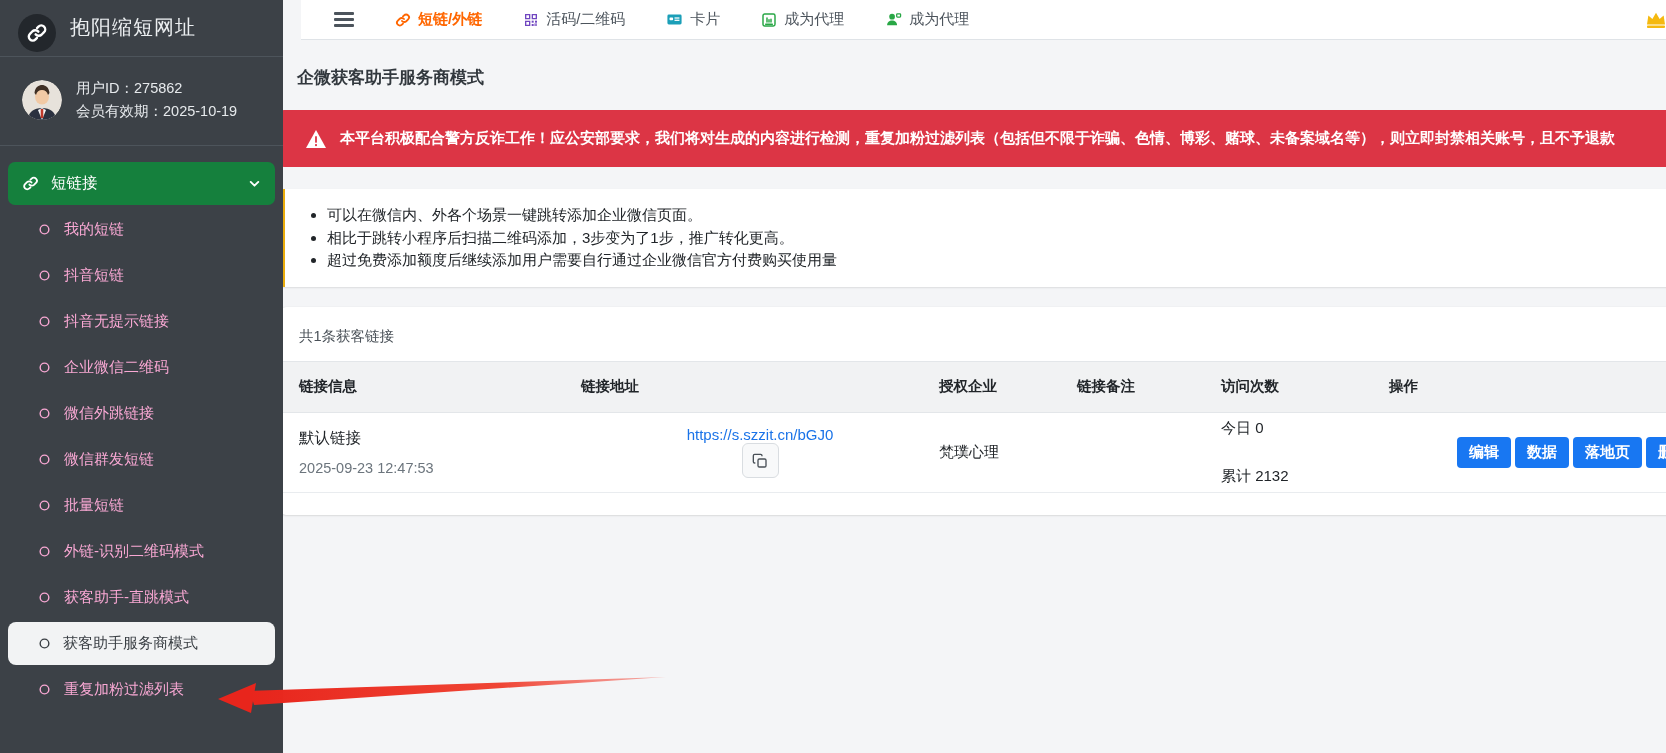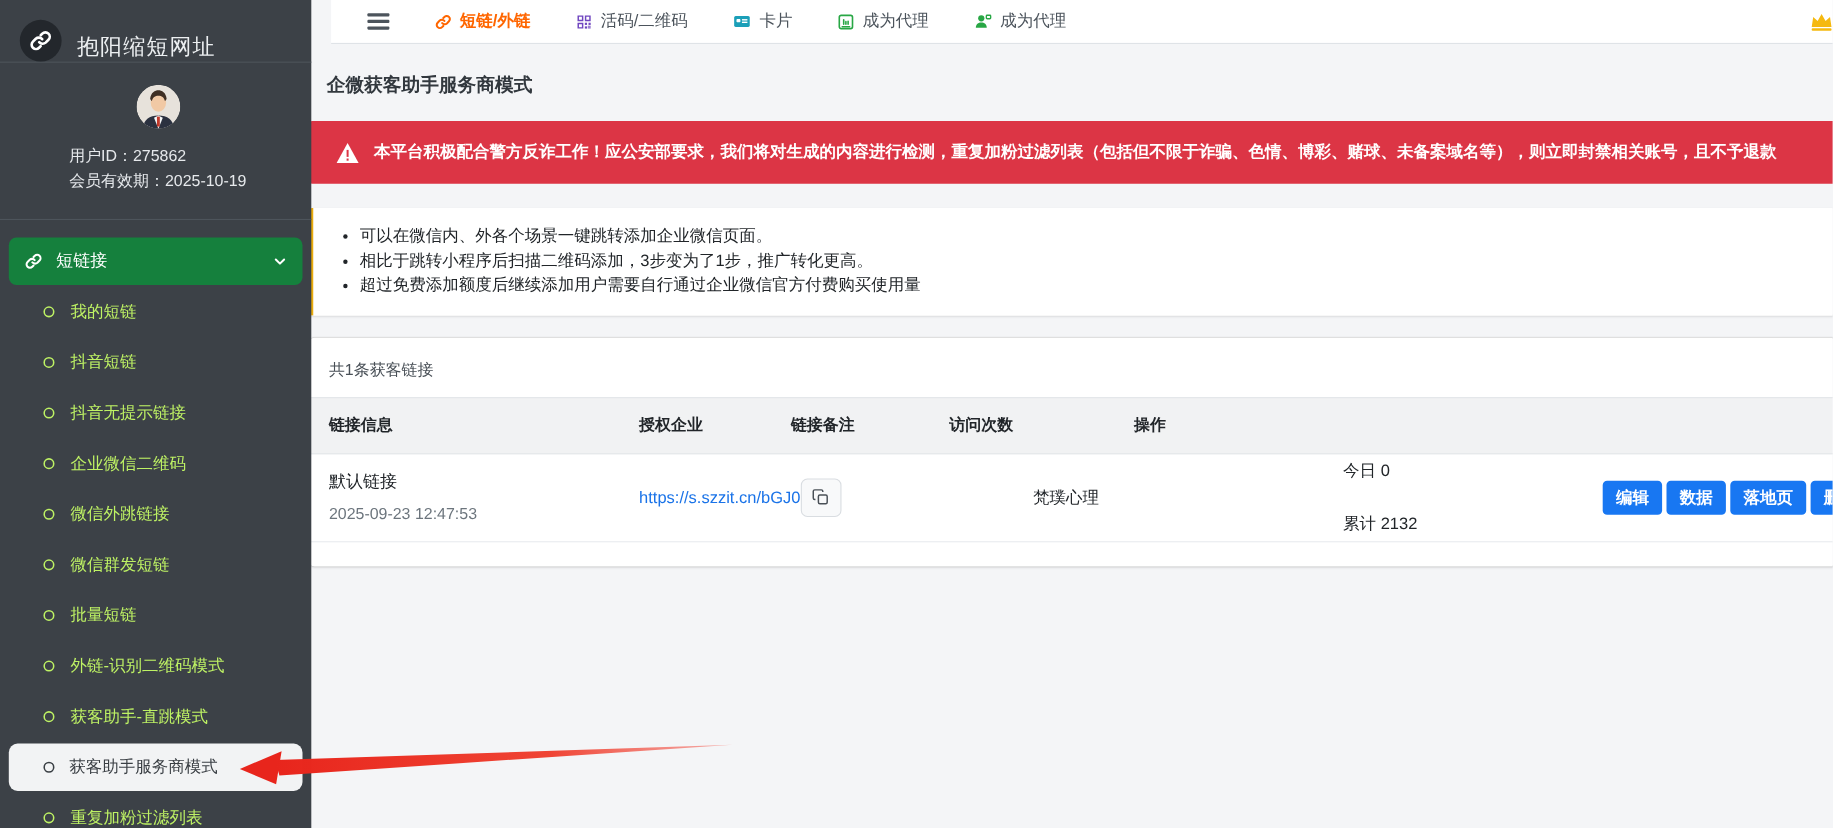--- a/index.html
+++ b/index.html
@@ -1,29 +1,29 @@
 <!DOCTYPE html>
 <html><head>
 <meta charset="utf-8">
 <style>
   * { margin:0; padding:0; box-sizing:border-box; }
   html,body { width:1666px; height:753px; overflow:hidden; font-family:"Liberation Sans","DejaVu Sans",sans-serif; background:#f4f5f7; position:relative; }
 
   
   .sidebar { position:absolute; left:0; top:0; width:283px; height:753px; background:#3c4147; z-index:5; }
-  .brand { height:57px; display:flex; align-items:flex-end; gap:14px; padding:0 18px; border-bottom:1px solid #4d545b; }
+  .brand { height:57px; display:flex; align-items:flex-start; gap:14px; padding:14px 18px; border-bottom:1px solid #4d545b; }
   .brand-logo { width:38px; height:38px; border-radius:50%; background:#23272c; display:flex; align-items:center; justify-content:center; color:#fff; flex:0 0 auto; }
   .brand-title { color:#eceff1; font-size:20px; letter-spacing:1px; white-space:nowrap; }
-  .user-panel { display:flex; align-items:center; gap:14px; padding:20px 18px 22px 22px; border-bottom:1px solid #4d545b;flex-direction:column; }
+  .user-panel { display:flex; align-items:center; gap:14px; padding:20px 18px 22px 22px; border-bottom:1px solid #4d545b; }
   .avatar { width:40px; height:40px; border-radius:50%; overflow:hidden; flex:0 0 auto; }
   .user-lines { color:#e6e9ec; font-size:14.5px; line-height:23px; white-space:nowrap; }
   .menu { padding:16px 8px 0 8px; }
   .menu-group { height:43px; margin-bottom:3px; display:flex; align-items:center; gap:12px; padding:0 14px 0 14px; background:#15803d; border-radius:7px; color:#ffffff; font-size:15.5px; cursor:pointer; }
   .menu-group .grow { flex:1; }
-  .menu-item { height:43px; margin-bottom:3px; display:flex; align-items:center; gap:13px; padding:0 14px 0 30px; color:#bef264; font-size:15px; border-radius:8px; cursor:pointer; white-space:nowrap; }
+  .menu-item { height:43px; margin-bottom:3px; display:flex; align-items:center; gap:13px; padding:0 14px 0 30px; color:#f9a8d4; font-size:15px; border-radius:8px; cursor:pointer; white-space:nowrap; }
   .menu-item .ring { width:13px; height:13px; flex:0 0 auto; }
   .menu-item.active { background:#f2f3f4; color:#3a3f44;gap:12px; }
   .menu icon, .icon { display:inline-flex; }
 
   
   .navbar { position:absolute; left:301px; top:0; width:1383px; height:40px; background:#fff; border-bottom:1px solid #dfe3e7; display:flex; align-items:center; z-index:4; }
   .hamburger { margin-left:33px; width:20px; display:flex; flex-direction:column; gap:3.5px; cursor:pointer; }
   .hamburger span { height:2.5px; background:#4c545c; border-radius:1px; }
   .nav-item { display:flex; align-items:center; gap:7px; margin-left:41px; font-size:15px; color:#4c545c; cursor:pointer; white-space:nowrap; }
   .nav-item.active { color:#ff6600; font-weight:bold; }
@@ -43,21 +43,21 @@
   .thead { background:#f1f2f3; border-top:1px solid #e3e6e9; border-bottom:1px solid #e3e6e9; height:52px; align-items:center; font-weight:bold; font-size:14.5px; color:#212529; }
   .c1 { width:301px; padding-left:19px; flex:0 0 auto; }
   .c2 { width:358px; flex:0 0 auto; }
   .c3 { width:138px; flex:0 0 auto; }
   .c4 { width:144px; flex:0 0 auto; }
   .c5 { width:153px; flex:0 0 auto; }
   .c6 { width:560px; padding-left:15px; flex:0 0 auto; }
   .tbody { min-height:80px; border-bottom:1px solid #e9ecef; align-items:center; font-size:15px; color:#212529; }
   .link-name { font-size:15.5px; color:#212529; margin-bottom:11px; }
   .link-date { font-size:14.5px; color:#6c757d; }
-  .url-cell { display:flex; align-items:center; gap:0; }
+  .url-cell { display:flex; align-items:center; gap:0;flex-direction:column; }
   .url-link { color:#1a73e8; text-decoration:none; font-size:15px; cursor:pointer; }
   .copy-btn { width:37px; height:35px; border:1px solid #d9dde1; background:#f8f9fa; border-radius:6px; display:flex; align-items:center; justify-content:center; cursor:pointer; color:#495057; }
   .visits div:first-child { margin-bottom:29px; }
   .actions { display:flex; gap:4px; margin-left:68px; }
   .btn-primary { height:31px; padding:0 12px; background:#1877f2; border:none; border-radius:4px; color:#fff; font-size:15px; font-weight:bold; font-family:inherit; cursor:pointer; white-space:nowrap; }
 
   .annot-arrow { position:absolute; left:0; top:0; width:1666px; height:753px; pointer-events:none; z-index:50; }
 </style>
 </head>
 <body>
@@ -303,20 +303,21 @@
         <li>相比于跳转小程序后扫描二维码添加，3步变为了1步，推广转化更高。</li>
         <li>超过免费添加额度后继续添加用户需要自行通过企业微信官方付费购买使用量</li>
       </ul>
     </div>
 
     <div class="card">
       <div class="card-header">共1条获客链接</div>
 
       <div class="trow thead">
         <div class="c1">链接信息</div>
+        <div class="c2">链接地址</div>
         <div class="c3">授权企业</div>
         <div class="c4">链接备注</div>
         <div class="c5">访问次数</div>
         <div class="c6">操作</div>
       </div>
 
       <div class="trow tbody">
         <div class="c1">
           <div class="link-name">默认链接</div>
           <div class="link-date">2025-09-23 12:47:53</div>

